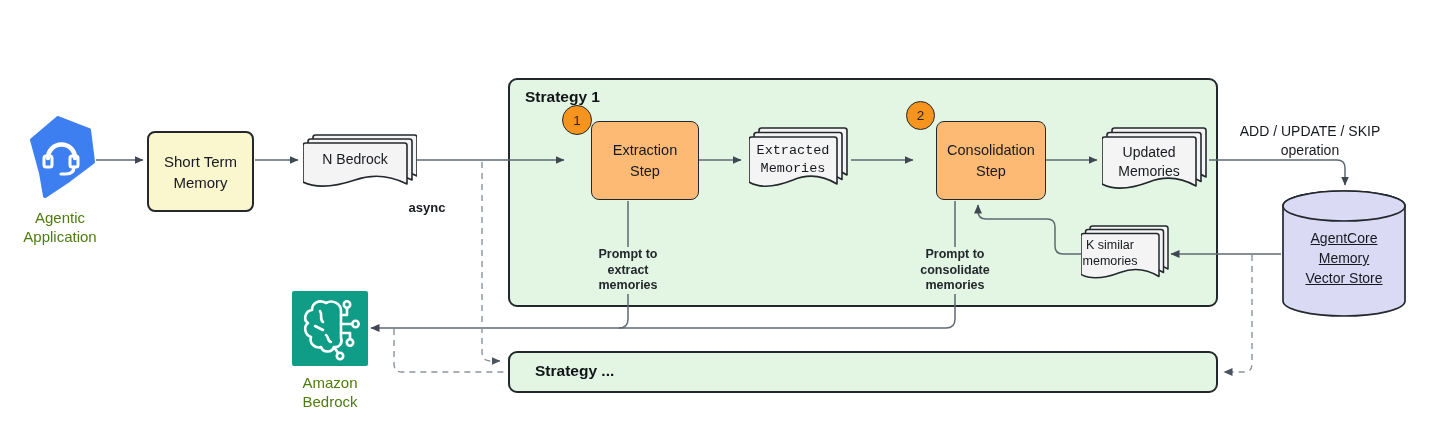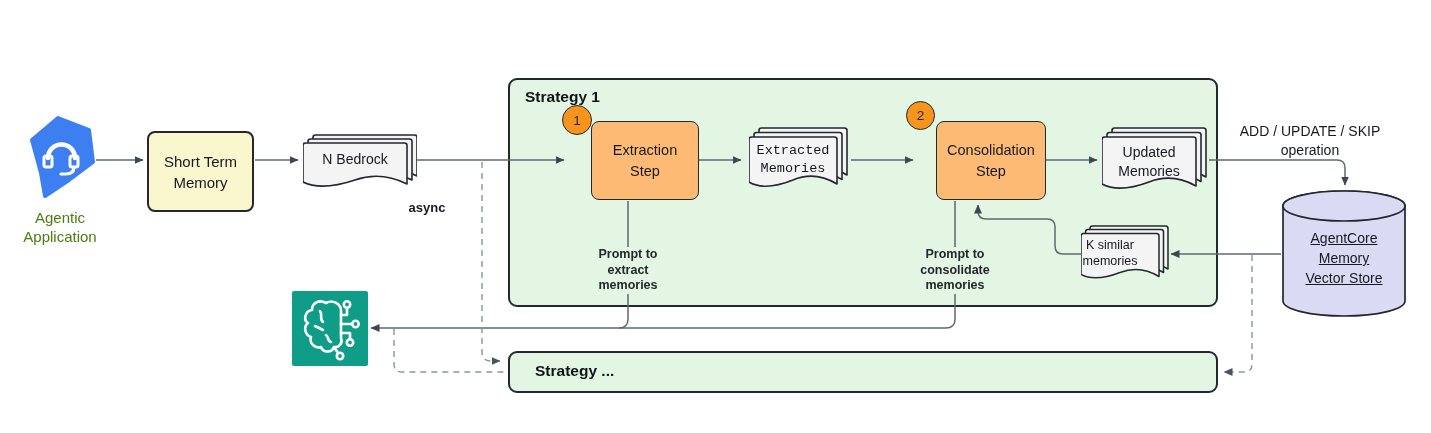--- a/index.html
+++ b/index.html
@@ -178,16 +178,18 @@
         <path d="M 49,33 H 60"></path>
         <path d="M 49,42 H 58 V 48"></path>
         <path d="M 42,56 L 46,62"></path>
         <circle cx="55" cy="13.5" r="3.2"></circle>
         <circle cx="63.5" cy="33" r="3.2"></circle>
         <circle cx="58" cy="51.5" r="3.2"></circle>
         <circle cx="48" cy="65" r="3.2"></circle>
       </g>
     </svg>
   </div>
+  <div class="abs node caption center ml" style="left:290px;top:373px;width:80px;">Amazon
+Bedrock</div>
 
   <div class="abs topmost strategy-title" style="left:535px;top:362px;">Strategy ...</div>
 
 </div>
 
 </body></html>

